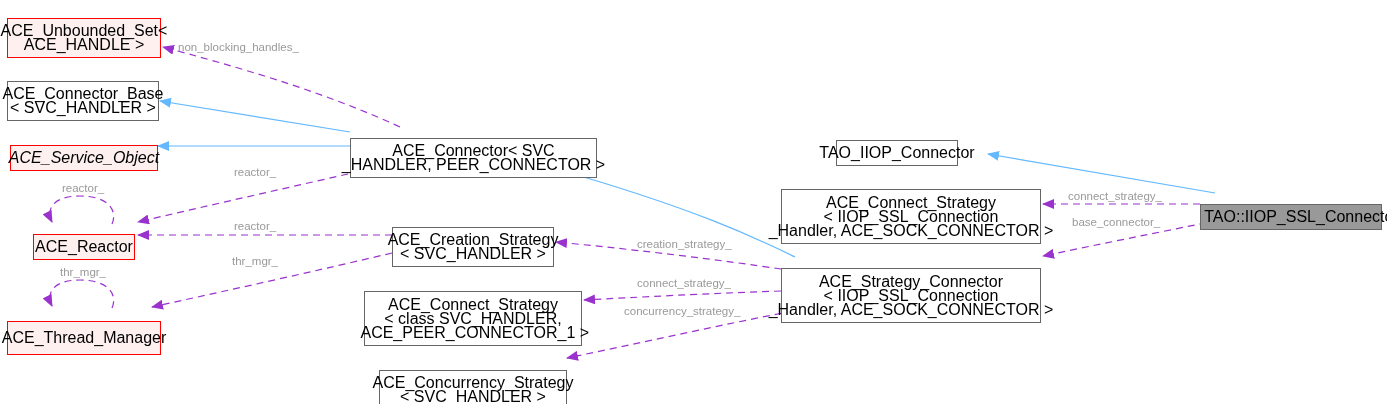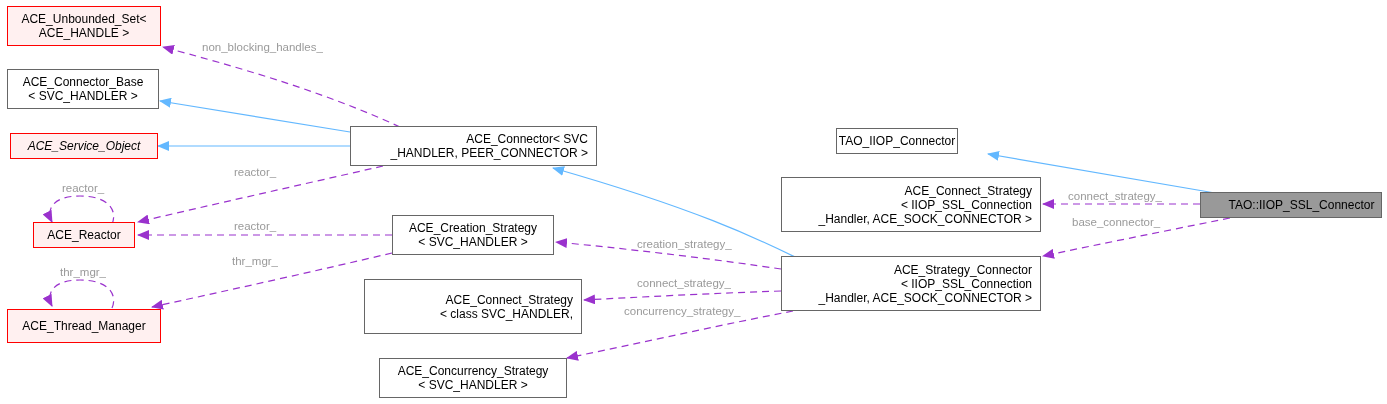--- a/index.html
+++ b/index.html
@@ -1,22 +1,22 @@
 <!DOCTYPE html>
 <html><head>
 <meta charset="utf-8">
 <style>
   html,body{margin:0;padding:0;background:#ffffff;}
   body{width:1387px;height:404px;position:relative;overflow:hidden;font-family:"Liberation Sans",sans-serif;}
   svg{position:absolute;left:0;top:0;}
-  .node{position:absolute;box-sizing:border-box;border:1px solid #666666;background:#ffffff;color:#000;font-size:12px;line-height:14px;padding:2px 8px;white-space:pre;display:flex;flex-direction:column;justify-content:center;}
+  .node{position:absolute;box-sizing:border-box;border:1px solid #666666;background:#ffffff;color:#000;font-size:16px;line-height:14px;padding:2px 8px;white-space:pre;display:flex;flex-direction:column;justify-content:center;margin-top:12px;}
   .node.ext{border-color:#ff0000;background:#fff0f0;}
   .node.focus{border-color:#666;background:#999999;}
   .node.center{align-items:center;text-align:center;}
-  .node.left{align-items:flex-end;text-align:left;}
+  .node.left{align-items:center;text-align:left;}
   .elabel{position:absolute;font-size:11.5px;color:#9a9a9a;white-space:nowrap;}
 </style>
 </head>
 <body>
 
 <svg width="1387" height="404" viewBox="0 0 1387 404">
   <defs>
     <marker id="arrB" markerWidth="12" markerHeight="10" refX="11" refY="5" orient="auto" markerUnits="userSpaceOnUse">
       <path d="M0,0 L12,5 L0,10 Z" fill="#63b8ff"></path>
     </marker>
@@ -68,20 +68,21 @@
   <span>ACE_Connector&lt; SVC</span>
   <span>_HANDLER, PEER_CONNECTOR &gt;</span>
 </div>
 <div class="node center" style="left:392px;top:215px;width:162px;height:40px;">
   <span>ACE_Creation_Strategy</span>
   <span>&lt; SVC_HANDLER &gt;</span>
 </div>
 <div class="node left" style="left:364px;top:279px;width:218px;height:55px;">
   <span>ACE_Connect_Strategy</span>
   <span>&lt; class SVC_HANDLER,</span>
+  <span> ACE_PEER_CONNECTOR_1 &gt;</span>
 </div>
 <div class="node center" style="left:379px;top:358px;width:188px;height:40px;">
   <span>ACE_Concurrency_Strategy</span>
   <span>&lt; SVC_HANDLER &gt;</span>
 </div>
 <div class="node center" style="left:836px;top:128px;width:122px;height:26px;">
   <span>TAO_IIOP_Connector</span>
 </div>
 <div class="node left" style="left:781px;top:177px;width:260px;height:55px;">
   <span>ACE_Connect_Strategy</span>
@@ -90,21 +91,21 @@
 </div>
 <div class="node left" style="left:781px;top:256px;width:260px;height:55px;">
   <span>ACE_Strategy_Connector</span>
   <span>&lt; IIOP_SSL_Connection</span>
   <span>_Handler, ACE_SOCK_CONNECTOR &gt;</span>
 </div>
 <div class="node focus center" style="left:1200px;top:192px;width:182px;height:26px;padding-left:29px;">
   <span>TAO::IIOP_SSL_Connector</span>
 </div>
 
-<span class="elabel" style="left:202px;top:41px;">non_blocking_handles_</span>
+<span class="elabel" style="left:178px;top:41px;">non_blocking_handles_</span>
 <span class="elabel" style="left:62px;top:182px;">reactor_</span>
 <span class="elabel" style="left:234px;top:166px;">reactor_</span>
 <span class="elabel" style="left:234px;top:220px;">reactor_</span>
 <span class="elabel" style="left:60px;top:266px;">thr_mgr_</span>
 <span class="elabel" style="left:232px;top:255px;">thr_mgr_</span>
 <span class="elabel" style="left:637px;top:238px;">creation_strategy_</span>
 <span class="elabel" style="left:637px;top:277px;">connect_strategy_</span>
 <span class="elabel" style="left:624px;top:305px;">concurrency_strategy_</span>
 <span class="elabel" style="left:1068px;top:190px;">connect_strategy_</span>
 <span class="elabel" style="left:1072px;top:216px;">base_connector_</span>

